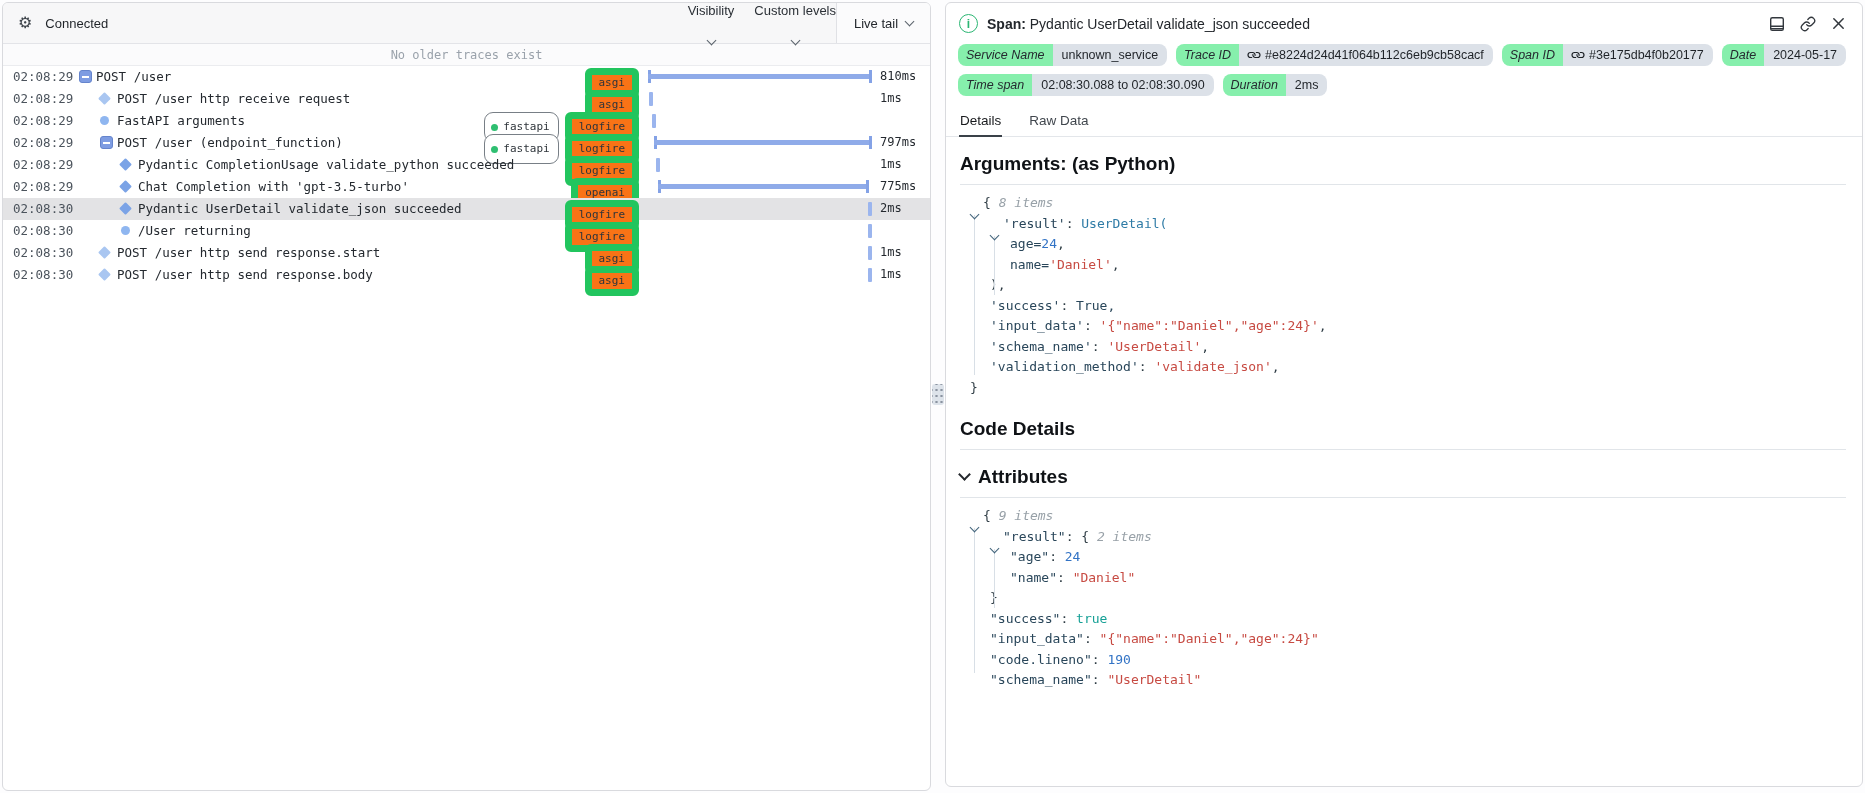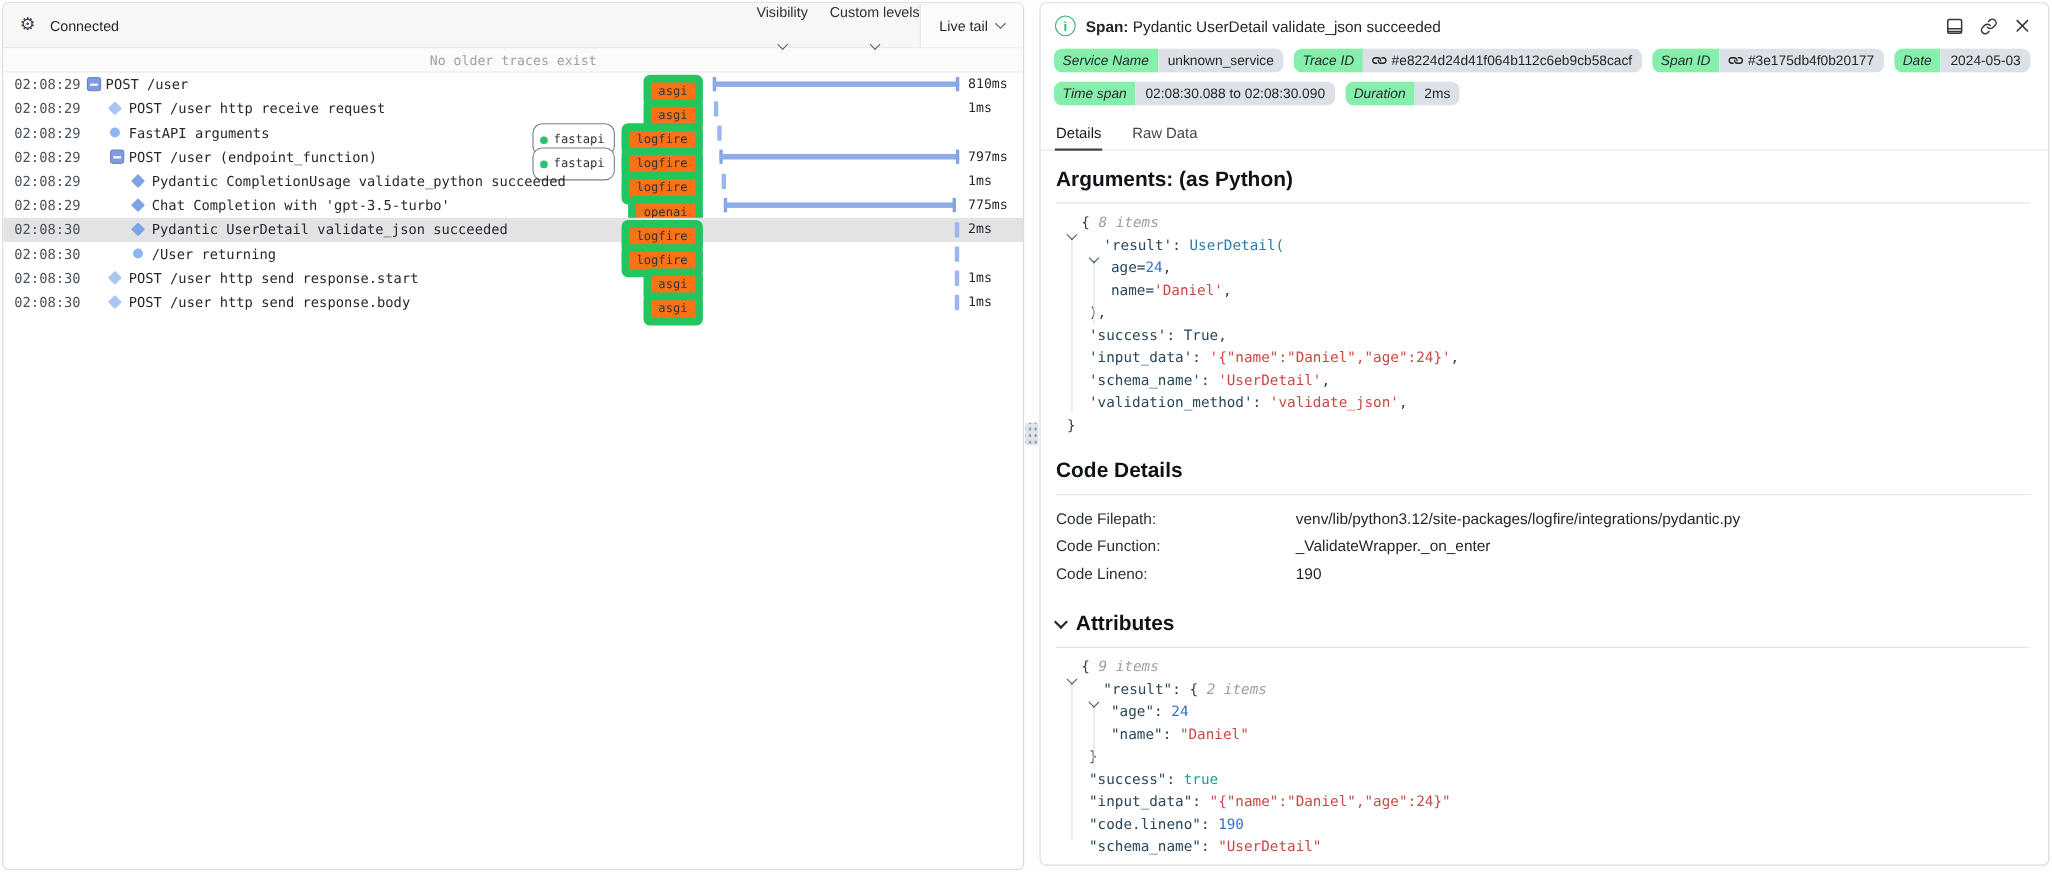--- a/index.html
+++ b/index.html
@@ -299,21 +299,21 @@
           <span class="ml">Span ID</span>
           <span class="mv"><span class="linkic">
               <svg viewBox="0 0 24 24" width="12" height="12" fill="none" stroke="currentColor" stroke-width="2.4" stroke-linecap="round" stroke-linejoin="round">
                 <path d="M10 13a5 5 0 0 0 7.54.54l3-3a5 5 0 0 0-7.07-7.07l-1.72 1.71"></path>
                 <path d="M14 11a5 5 0 0 0-7.54-.54l-3 3a5 5 0 0 0 7.07 7.07l1.71-1.71"></path>
               </svg>
             </span>#3e175db4f0b20177</span>
         </span>
         <span class="mbadge">
           <span class="ml">Date</span>
-          <span class="mv">2024-05-03</span>
+          <span class="mv">2024-05-17</span>
         </span>
         <span class="mbadge">
           <span class="ml">Time span</span>
           <span class="mv">02:08:30.088 to 02:08:30.090</span>
         </span>
         <span class="mbadge">
           <span class="ml">Duration</span>
           <span class="mv">2ms</span>
         </span>
       </div>
@@ -334,28 +334,20 @@
           <div class="cl" style="padding-left: 50px;"><span class="tok-plain">name=</span><span class="tok-str">'Daniel'</span><span class="tok-p">,</span></div>
           <div class="cl" style="padding-left: 30px;"><span class="tok-p">),</span></div>
           <div class="cl" style="padding-left: 30px;"><span class="tok-key">'success'</span><span class="tok-p">: </span><span class="tok-plain">True,</span></div>
           <div class="cl" style="padding-left: 30px;"><span class="tok-key">'input_data'</span><span class="tok-p">: </span><span class="tok-str">'{"name":"Daniel","age":24}'</span><span class="tok-p">,</span></div>
           <div class="cl" style="padding-left: 30px;"><span class="tok-key">'schema_name'</span><span class="tok-p">: </span><span class="tok-str">'UserDetail'</span><span class="tok-p">,</span></div>
           <div class="cl" style="padding-left: 30px;"><span class="tok-key">'validation_method'</span><span class="tok-p">: </span><span class="tok-str">'validate_json'</span><span class="tok-p">,</span></div>
           <div class="cl" style="padding-left: 10px;"><span class="tok-p">}</span></div>
         </div>
 
       <div class="sect-h">Code Details</div>
-      <div class="cdetails" id="code-details">
-          <span class="cl-label">Code Filepath:</span>
-          <span class="cl-value">venv/lib/python3.12/site-packages/logfire/integrations/pydantic.py</span>
-          <span class="cl-label">Code Function:</span>
-          <span class="cl-value">_ValidateWrapper._on_enter</span>
-          <span class="cl-label">Code Lineno:</span>
-          <span class="cl-value">190</span>
-        </div>
 
       <div class="sect-h">
         <span class="bigchv"></span>
         <span>Attributes</span>
       </div>
       <div class="code" id="attrs-view">
         <div class="guide" style="left:14px; top:30px; height:145px;"></div>
         <div class="guide" style="left:34px; top:51px; height:59px;"></div>
       <div class="cl" style="padding-left: 10px;"><span class="tok-chev"></span><span class="tok-p">{ </span><span class="tok-items">9 items</span></div>
           <div class="cl" style="padding-left: 30px;"><span class="tok-chev"></span><span class="tok-key">"result"</span><span class="tok-p">: { </span><span class="tok-items">2 items</span></div>

